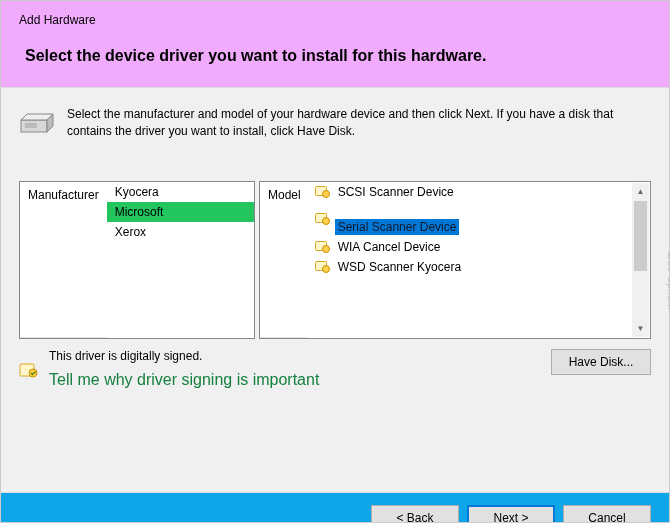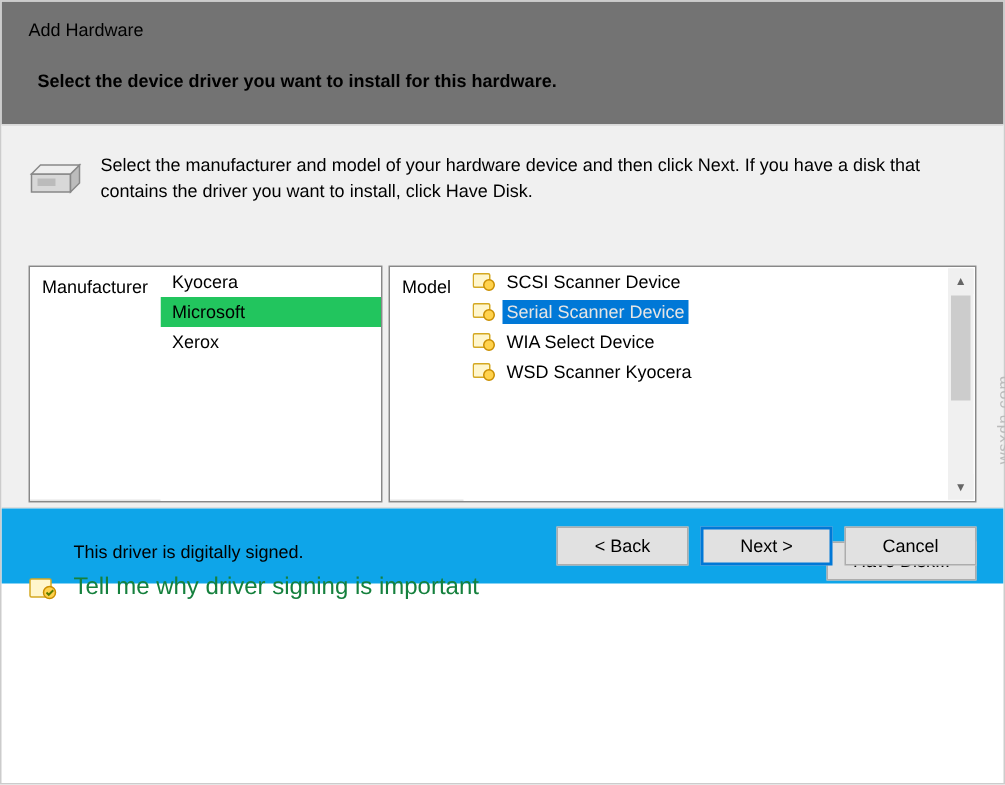--- a/index.html
+++ b/index.html
@@ -7,40 +7,40 @@
       font-family: "Segoe UI", Tahoma, sans-serif;
       font-size: 12px;
       background: #fff;
       width: 670px;
       height: 523px;
       overflow: hidden;
       border: 1px solid #ccc;
     }
     .header-area {
       padding: 12px 18px 22px 18px;
-      background: #737373;
+      background: #f0abfc;
     }
     .wizard-title {
       font-size: 12px;
       color: #000;
       font-weight: 400;
       margin-bottom: 20px;
     }
     .wizard-heading {
-      font-size: 12px;
+      font-size: 16px;
       font-weight: 700;
       color: #000;
       margin-left: 6px;
     }
     .content-area {
       background: #f0f0f0;
       border-top: 1px solid #ddd;
       border-bottom: 1px solid #ddd;
       padding: 18px 18px 16px 18px;
-      height: 256px;
+      height: 406px;
     }
     .info-row {
       display: flex;
       gap: 12px;
       margin-bottom: 40px;
     }
     .device-icon {
       flex: 0 0 36px;
       height: 28px;
       margin-top: 2px;
@@ -89,21 +89,22 @@
       padding: 2px 6px;
       font-size: 12px;
       cursor: default;
     }
     .model-item .label {
       padding: 1px 3px;
       text-align: right;
     }
     .model-item.selected .label {
       background: #0078d7;
-      color: #e5e5e5;
+      color: #0f172a;
+      margin-top: 15px;
     }
     .cert-icon {
       width: 16px;
       height: 14px;
       flex-shrink: 0;
     }
     .model-scrollbar {
       position: absolute;
       right: 1px;
       top: 1px;
@@ -123,22 +124,22 @@
     .scroll-thumb {
       position: absolute;
       top: 18px;
       left: 2px;
       right: 2px;
       height: 70px;
       background: #ccc;
     }
     .sign-row {
       display: flex;
-      align-items: flex-end;
-      margin-top: 26px;
+      align-items: center;
+      margin-top: 10px;
       gap: 10px;
     }
     .sign-icon {
       width: 20px;
       height: 18px;
       flex-shrink: 0;
       margin-top: 2px;
     }
     .sign-text-col {
       flex: 1;
@@ -238,21 +239,21 @@
                 <rect x="0.5" y="1.5" width="11" height="9" rx="1" fill="#fff6cc" stroke="#d4a822"></rect>
                 <circle cx="11" cy="9" r="3.5" fill="#ffd24d" stroke="#c98e00"></circle>
               </svg></span>
             <span class="label">Serial Scanner Device</span>
           </div>
           <div class="model-item">
             <span class="cert-icon"><svg viewBox="0 0 16 14">
                 <rect x="0.5" y="1.5" width="11" height="9" rx="1" fill="#fff6cc" stroke="#d4a822"></rect>
                 <circle cx="11" cy="9" r="3.5" fill="#ffd24d" stroke="#c98e00"></circle>
               </svg></span>
-            <span class="label">WIA Select Device</span>
+            <span class="label">WIA Cancel Device</span>
           </div>
           <div class="model-item">
             <span class="cert-icon"><svg viewBox="0 0 16 14">
                 <rect x="0.5" y="1.5" width="11" height="9" rx="1" fill="#fff6cc" stroke="#d4a822"></rect>
                 <circle cx="11" cy="9" r="3.5" fill="#ffd24d" stroke="#c98e00"></circle>
               </svg></span>
             <span class="label">WSD Scanner Kyocera</span>
           </div>
         </div>
       <div class="model-scrollbar">

